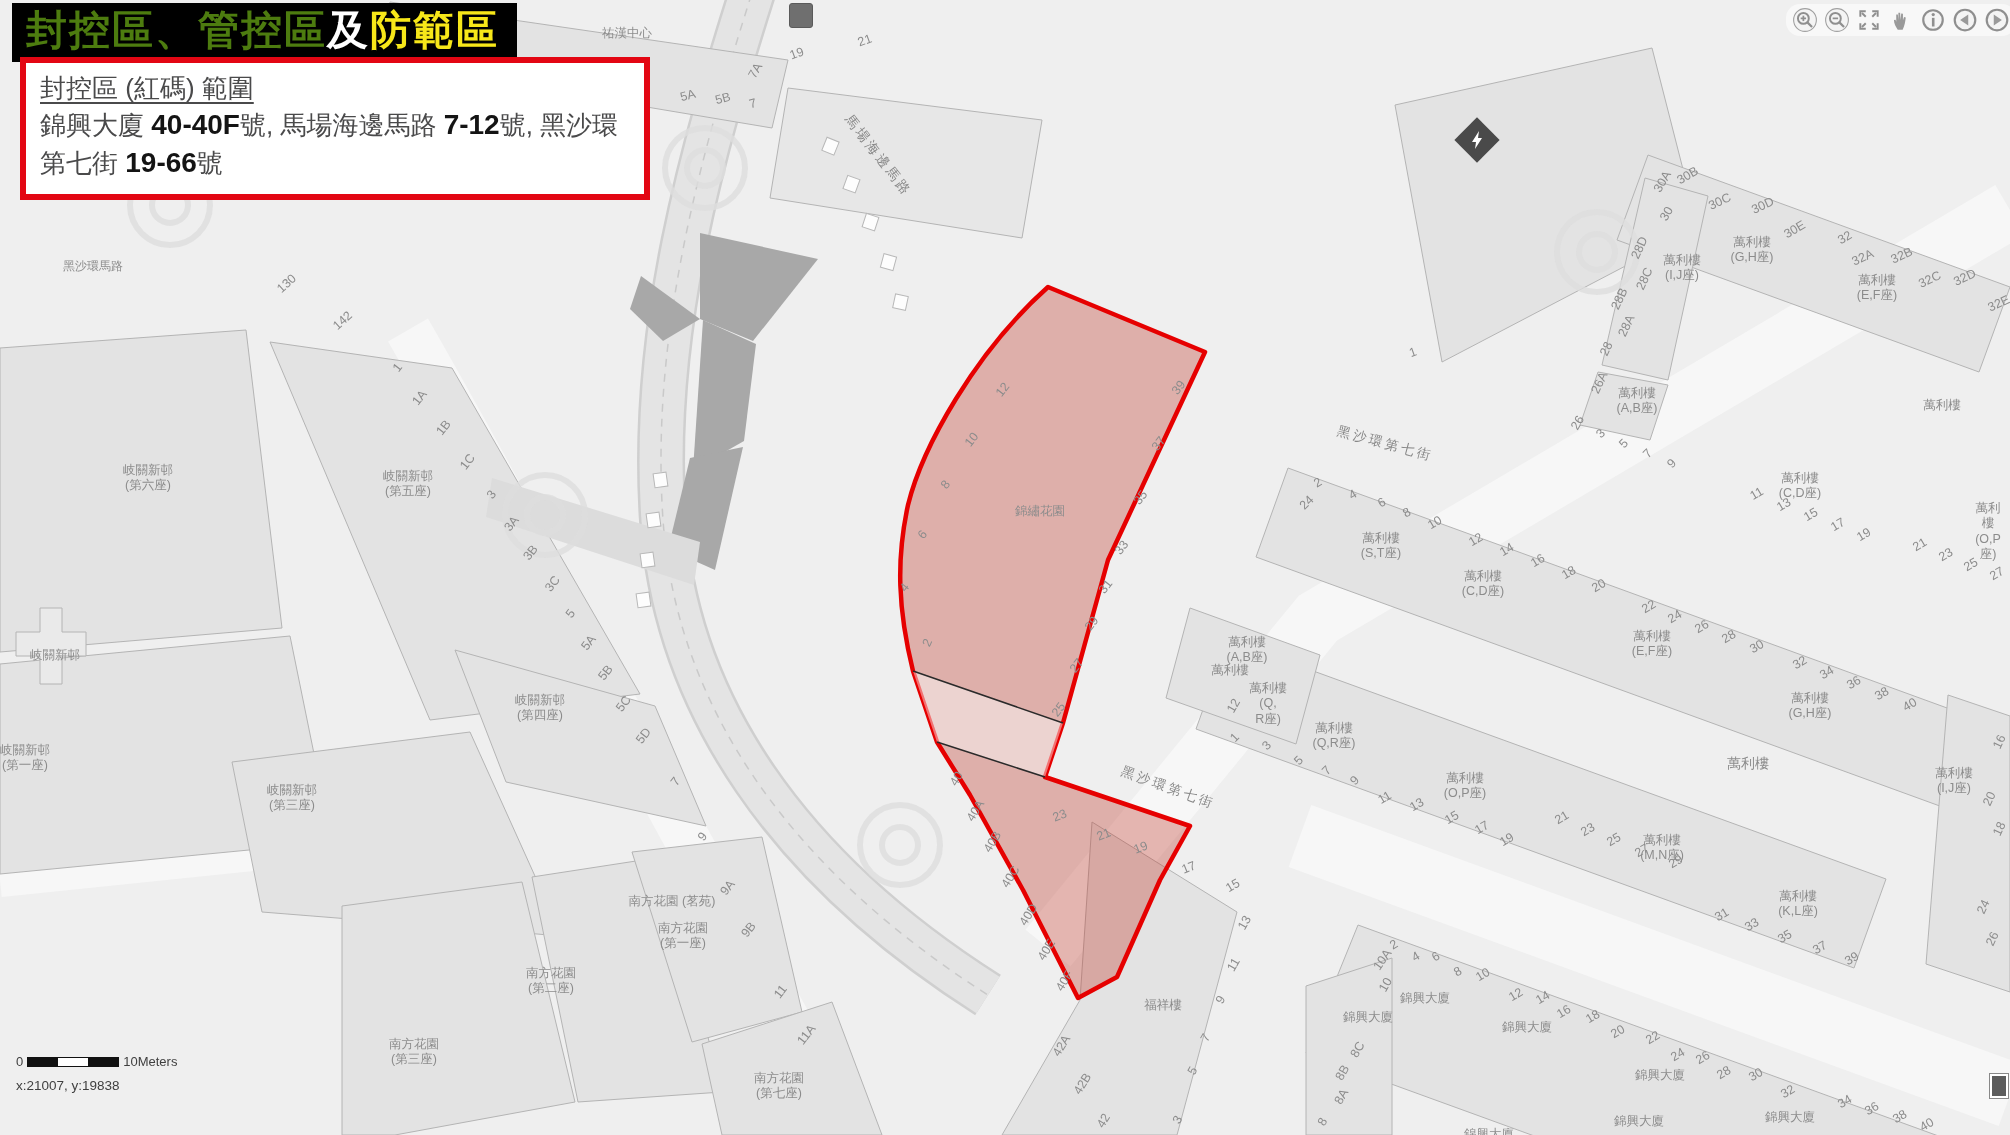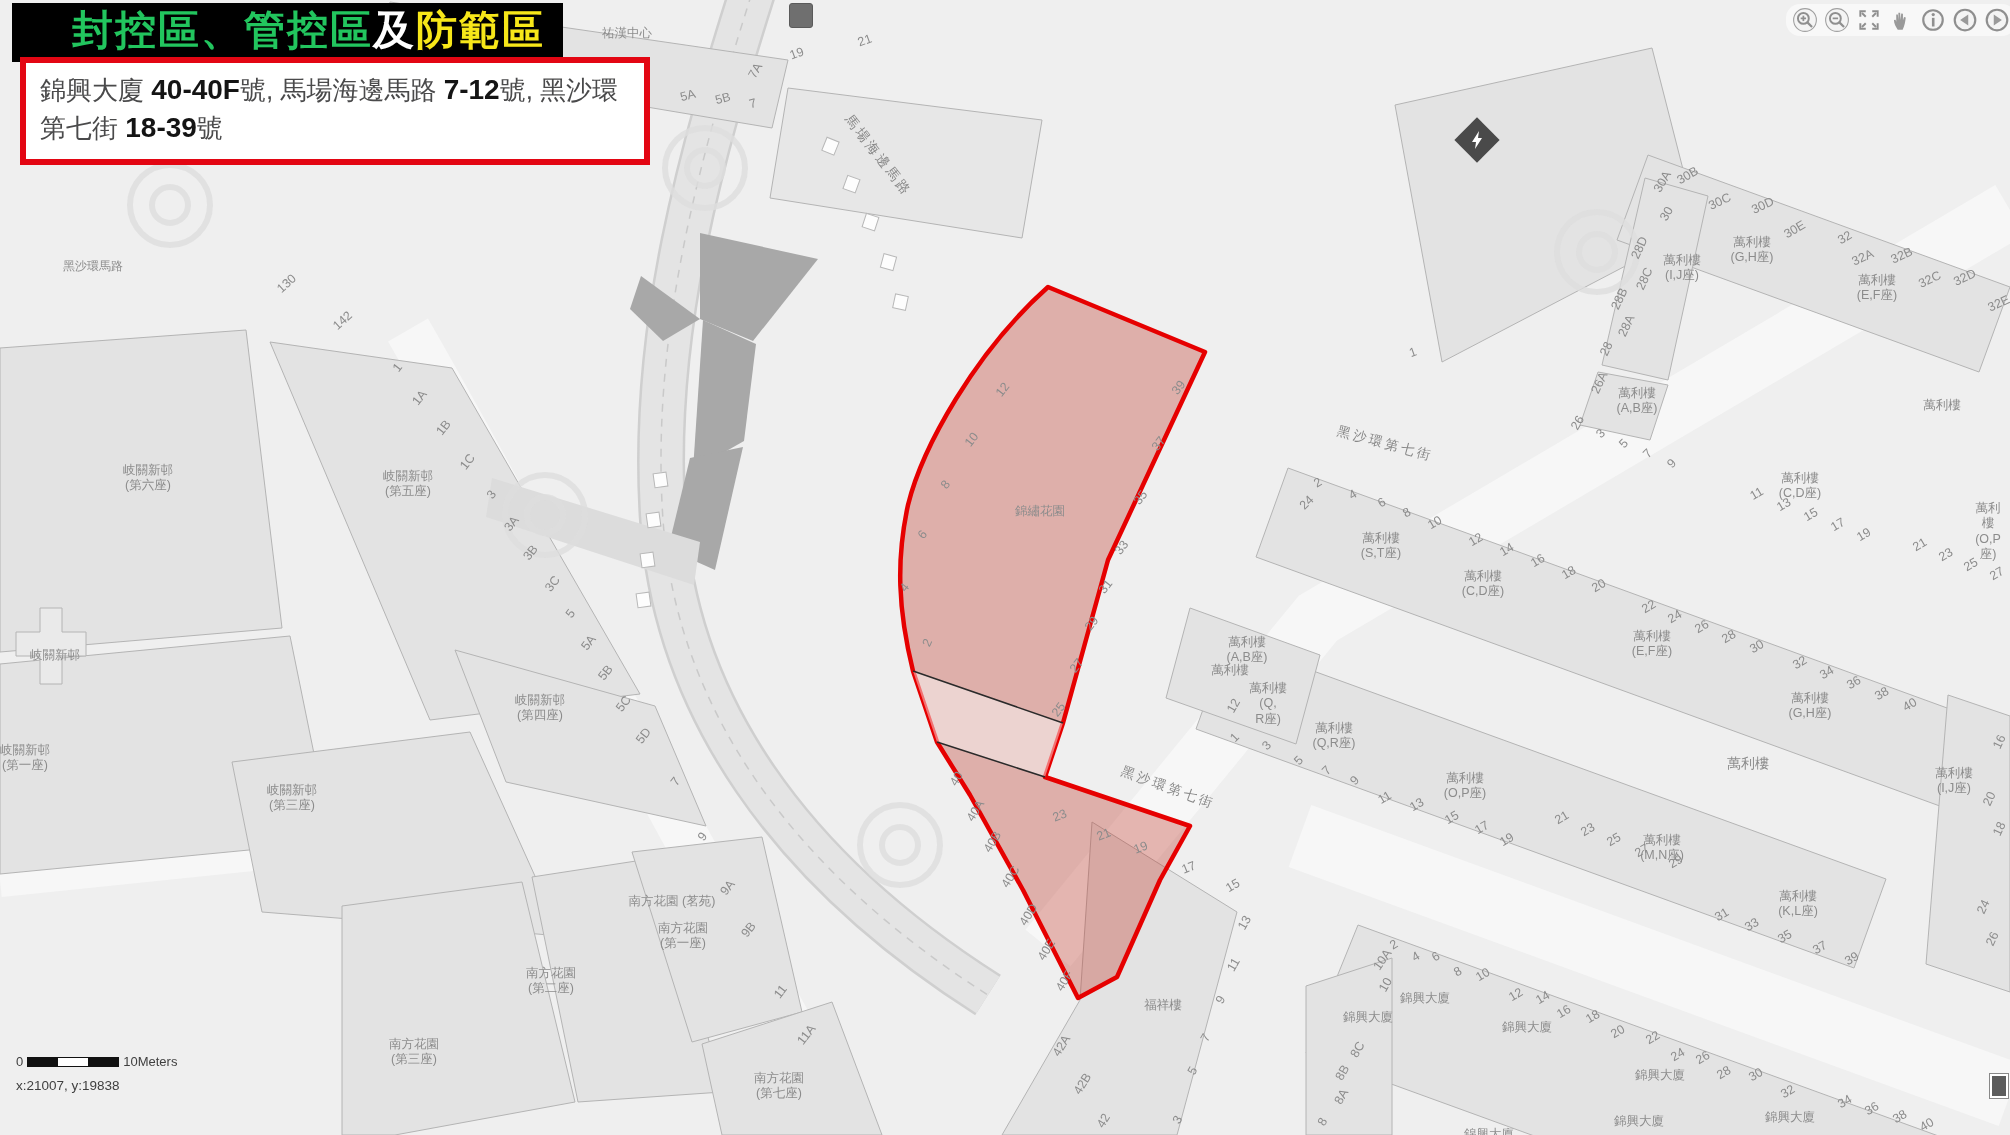--- a/index.html
+++ b/index.html
@@ -6,21 +6,21 @@
   #app{position:relative;width:2010px;height:1135px;overflow:hidden;
        background:#efefef;font-family:"Liberation Sans",sans-serif;}
   #map-svg{position:absolute;left:0;top:0;z-index:1;}
   #labels-layer{position:absolute;left:0;top:16px;width:2010px;height:1135px;z-index:2;pointer-events:none;}
   .ml{position:absolute;color:#8c8c8c;font-size:12.5px;line-height:1.22;white-space:pre-line;
       text-align:center;transform-origin:center;}
   .ml.st{color:#878787;font-size:13.5px;letter-spacing:3px;white-space:nowrap;}
   
   #banner{position:absolute;left:12px;top:3px;z-index:5;background:#000;
           padding:4px 18px 8px 14px;font-weight:bold;font-size:41px;letter-spacing:2px;line-height:1.15;}
-  #banner .r{color:#22c55e;margin-left:46px;} #banner .w{color:#fff;} #banner .y{color:#f7e719;}
+  #banner .r{color:#4d7c0f;} #banner .w{color:#fff;} #banner .y{color:#f7e719;}
   
   #infobox{position:absolute;left:20px;top:57px;z-index:5;width:590px;background:#fff;
            border:6px solid #e30613;padding:8px 14px 12px 14px;color:#4a4a4b;font-size:26px;line-height:1.35;}
   #infobox .title{text-decoration:underline;text-underline-offset:5px;}
   #infobox .seg{color:#4a4a4b;}
   #infobox .seg.b{color:#141414;font-weight:bold;font-size:28px;}
   
   #toolbar{position:absolute;left:1786px;top:4px;z-index:5;display:flex;gap:6px;align-items:center;
            background:rgba(255,255,255,.55);border-radius:14px;padding:3px 6px;}
   .tool{width:26px;height:26px;padding:0;border:none;background:transparent;cursor:pointer;}
@@ -391,21 +391,22 @@
       <span class="ml" style="left: 1323px; top: 1106px; transform: translate(-50%, -50%) rotate(-60deg);">8</span>
       <span class="ml" style="left: 1639px; top: 1106px; transform: translate(-50%, -50%) rotate(0deg);">錦興大廈</span>
       <span class="ml" style="left: 1489px; top: 1119px; transform: translate(-50%, -50%) rotate(0deg);">錦興大廈</span>
     </div>
 
   <div id="banner">
     <span class="r">封控區、管控區</span><span class="w">及</span><span class="y">防範區</span>
   </div>
 
   <div id="infobox">
-    <div id="info-address"><span class="seg">錦興大廈 </span><span class="seg b">40-40F</span><span class="seg">號, 馬場海邊馬路 </span><span class="seg b">7-12</span><span class="seg">號, 黑沙環第七街 </span><span class="seg b">18-39</span><span class="seg">號</span></div>
+    <div class="title">封控區 (紅碼) 範圍</div>
+    <div id="info-address"><span class="seg">錦興大廈 </span><span class="seg b">40-40F</span><span class="seg">號, 馬場海邊馬路 </span><span class="seg b">7-12</span><span class="seg">號, 黑沙環第七街 </span><span class="seg b">19-66</span><span class="seg">號</span></div>
   </div>
 
   <button id="legend-btn">
     <span>
       <span class="ln"></span><span class="ln"></span><span class="ln"></span>
     </span>
   </button>
 
   <div id="toolbar">
     <button class="tool" title="zoom-in">

